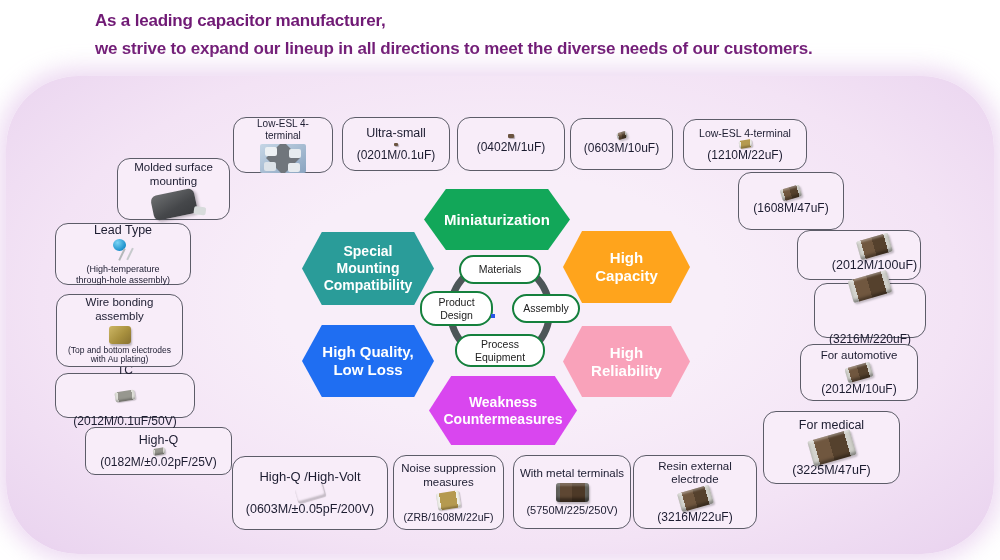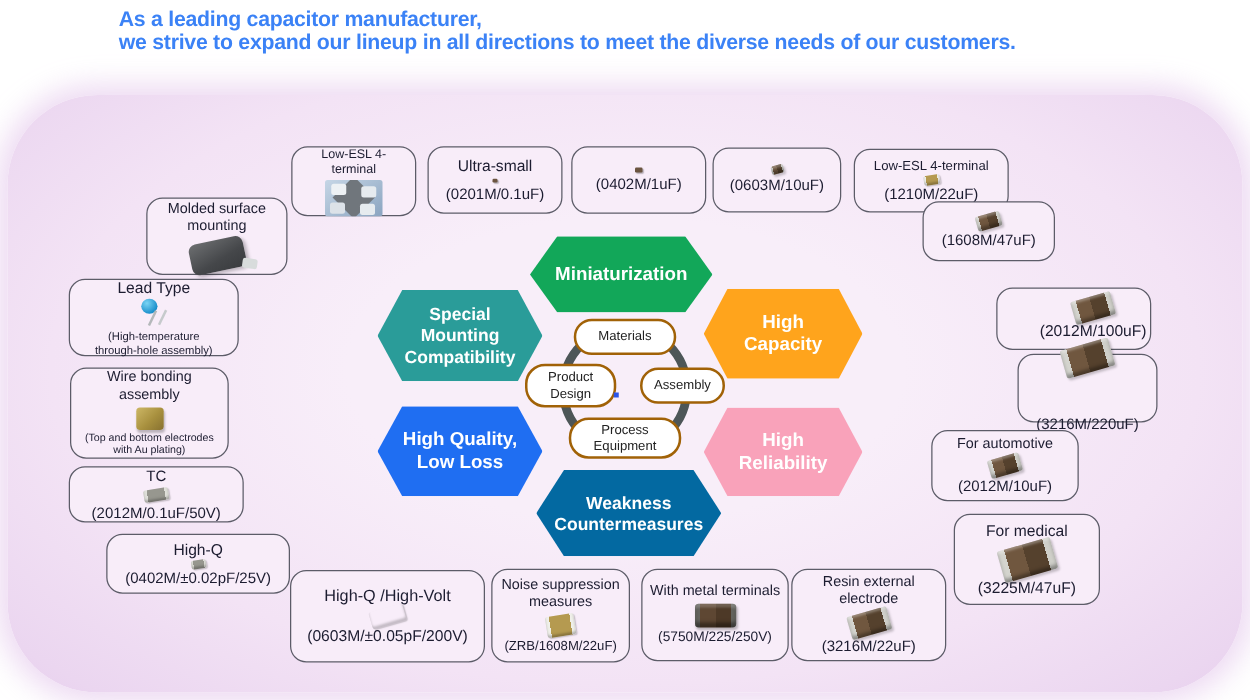--- a/index.html
+++ b/index.html
@@ -1,41 +1,41 @@
 <!DOCTYPE html>
 <html><head>
 <meta charset="utf-8">
 <style>
   * { margin:0; padding:0; box-sizing:border-box; }
   html,body { width:1000px; height:560px; background:#ffffff; font-family:"Liberation Sans", sans-serif; overflow:hidden; }
   #stage { position:relative; width:1000px; height:560px; background:#ffffff; }
 
   
-  #header-text { position:absolute; left:95px; top:7px; font-size:17px; font-weight:bold; color:#3b82f6; line-height:18px; letter-spacing:-0.2px; white-space:pre-line; }
+  #header-text { position:absolute; left:95px; top:7px; font-size:17px; font-weight:bold; color:#701a75; line-height:28px; letter-spacing:-0.2px; white-space:pre-line; }
 
   
   #panel { position:absolute; left:6px; top:76px; width:988px; height:478px; border-radius:72px;
     background: radial-gradient(ellipse 75% 85% at 50% 46%, #f8eef9 30%, #f3e3f5 62%, #ebd6f0 85%, #e4c9ec 100%);
     box-shadow: 0 0 22px 8px rgba(231,205,238,0.75);
   }
 
   
   .hex { position:absolute; display:flex; align-items:center; justify-content:center; text-align:center;
     color:#ffffff; font-weight:bold; white-space:pre-line; line-height:1.2;
     clip-path:polygon(0 50%, 15% 0, 85% 0, 100% 50%, 85% 100%, 15% 100%); }
   #hx-mini        { left:424px; top:189px; width:146px; height:61px; font-size:15px; }
   #hx-special     { left:302px; top:232px; width:132px; height:73px; font-size:14px; }
   #hx-capacity    { left:563px; top:231px; width:127px; height:72px; font-size:15px; }
   #hx-quality     { left:302px; top:325px; width:132px; height:72px; font-size:15px; }
   #hx-reliability { left:563px; top:326px; width:127px; height:71px; font-size:15px; }
   #hx-weakness    { left:429px; top:376px; width:148px; height:69px; font-size:14px; }
 
   
   #core-ring { position:absolute; left:447px; top:258px; width:106px; height:106px; border:7px solid #4d5658; border-radius:50%; }
-  .pill { position:absolute; background:#ffffff; border:2px solid #a16207; border-radius:16px;
+  .pill { position:absolute; background:#ffffff; border:2px solid #15803d; border-radius:16px;
     display:flex; align-items:center; justify-content:center; text-align:center;
     font-size:10.5px; color:#222222; line-height:1.15; white-space:pre-line; }
   #pill-materials { left:459px; top:255px; width:82px; height:29px; }
   #pill-product   { left:420px; top:291px; width:73px; height:35px; }
   #pill-assembly  { left:512px; top:294px; width:68px; height:29px; }
   #pill-process   { left:455px; top:334px; width:90px; height:33px; }
   #blue-dot { position:absolute; left:491px; top:314px; width:4px; height:4px; background:#2a56e8; }
 
   
   .bx { position:absolute; border:1.6px solid #5c5c68; border-radius:13px; background:#f8edf9;
@@ -44,31 +44,31 @@
   .t   { white-space:pre-line; font-size:11.5px; }
   .spec{ white-space:pre-line; font-size:12px; }
   .note{ white-space:pre-line; font-size:8.5px; line-height:1.15; }
 
   #bx-molded      { left:117px; top:158px; width:113px; height:62px;text-align:center; }
   #bx-eslsm       { left:233px; top:117px; width:100px; height:56px; } #bx-eslsm .t { font-size:10px; }
   #bx-ultra       { left:342px; top:117px; width:108px; height:54px; } #bx-ultra .t { font-size:12.5px; }
   #bx-0402        { left:457px; top:117px; width:108px; height:54px; }
   #bx-0603        { left:570px; top:118px; width:103px; height:52px; }
   #bx-esl1210     { left:683px; top:119px; width:124px; height:51px; gap:0; } #bx-esl1210 .t { font-size:10.5px; }
-  #bx-1608        { left:738px; top:161px; width:106px; height:48px; }
+  #bx-1608        { left:738px; top:172px; width:106px; height:58px; }
   #bx-2012        { left:797px; top:230px; width:124px; height:50px;padding-left:34px; } #bx-2012 .spec { font-size:12.5px; }
   #bx-3216        { left:814px; top:283px; width:112px; height:55px;gap:34px; }
-  #bx-automotive  { left:745px; top:344px; width:118px; height:57px; }
-  #bx-medical     { left:763px; top:411px; width:117px; height:73px; } #bx-medical .t, #bx-medical .spec { font-size:12.5px; }
+  #bx-automotive  { left:800px; top:344px; width:118px; height:57px; }
+  #bx-medical     { left:763px; top:411px; width:137px; height:73px; } #bx-medical .t, #bx-medical .spec { font-size:12.5px; }
   #bx-resin       { left:633px; top:455px; width:124px; height:74px; }
   #bx-metal       { left:513px; top:455px; width:118px; height:74px; } #bx-metal .spec { font-size:11px; }
   #bx-noise       { left:393px; top:455px; width:111px; height:75px; } #bx-noise .spec { font-size:10.5px; }
   #bx-hqhv        { left:232px; top:456px; width:156px; height:74px; } #bx-hqhv .t { font-size:13px; } #bx-hqhv .spec { font-size:12.5px; }
-  #bx-highq       { left:85px;  top:427px; width:147px; height:48px; gap:0; } #bx-highq .t { font-size:12.5px; }
-  #bx-tc          { left:55px;  top:373px; width:140px; height:45px; gap:2px; } #bx-tc .t { font-size:12px; }
+  #bx-highq       { left:85px;  top:427px; width:147px; height:48px; gap:0;border-radius:10px; } #bx-highq .t { font-size:12.5px; }
+  #bx-tc          { left:55px;  top:373px; width:140px; height:45px; gap:13px; } #bx-tc .t { font-size:12px; }
   #bx-wire        { left:56px;  top:294px; width:127px; height:73px; }
   #bx-lead        { left:55px;  top:223px; width:136px; height:62px; gap:1px; } #bx-lead .t { font-size:12.5px; } #bx-lead .note { font-size:9px; }
 
   
   .chip { display:inline-block; border-radius:2px; flex:none; }
   .rot  { transform:rotate(-16deg); }
   .rot2 { transform:rotate(-9deg); }
   .c-brown { background:linear-gradient(90deg,#d4d4ce 0 14%,#70573f 14% 48%,#55412d 48% 86%,#cfcfc9 86% 100%);
     box-shadow: inset 0 2px 2px rgba(255,255,255,.3), inset 0 -3px 3px rgba(0,0,0,.35), 1px 2px 2px rgba(0,0,0,.22); }
   .c-dot   { background:#6b5440; box-shadow:1px 1px 1px rgba(0,0,0,.3); border-radius:1px; }
@@ -135,21 +135,21 @@
 Capacity</span>
   </div>
   <div class="hex" id="hx-quality" style="background: rgb(31, 110, 242); align-items: center;">
     <span>High Quality,
 Low Loss</span>
   </div>
   <div class="hex" id="hx-reliability" style="background: rgb(249, 162, 186);">
     <span>High
 Reliability</span>
   </div>
-  <div class="hex" id="hx-weakness" style="background: #0369a1;">
+  <div class="hex" id="hx-weakness" style="background: #d946ef;">
     <span>Weakness
 Countermeasures</span>
   </div>
 
   <div id="core-ring"></div>
   <div class="pill" id="pill-materials">
     <span>Materials</span>
   </div>
   <div class="pill" id="pill-product">
     <span>Product
@@ -247,21 +247,21 @@
 
   <div class="bx" id="bx-hqhv">
     <span class="t">High-Q /High-Volt</span>
     <span class="chip c-light szl rot"></span>
     <span class="spec">(0603M/±0.05pF/200V)</span>
   </div>
 
   <div class="bx" id="bx-highq">
     <span class="t">High-Q</span>
     <span class="chip c-gray szq rot2"></span>
-    <span class="spec">(0402M/±0.02pF/25V)</span>
+    <span class="spec">(0182M/±0.02pF/25V)</span>
   </div>
 
   <div class="bx" id="bx-tc">
     <span class="t">TC</span>
     <span class="chip c-gray sztc rot2"></span>
     <span class="spec">(2012M/0.1uF/50V)</span>
   </div>
 
   <div class="bx" id="bx-wire">
     <span class="t">Wire bonding

